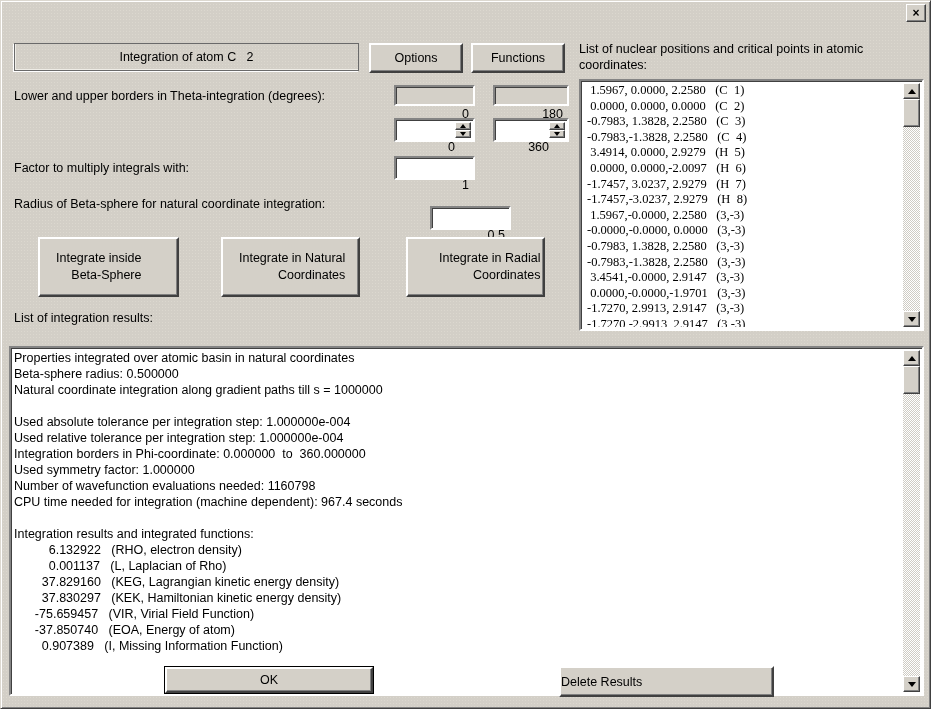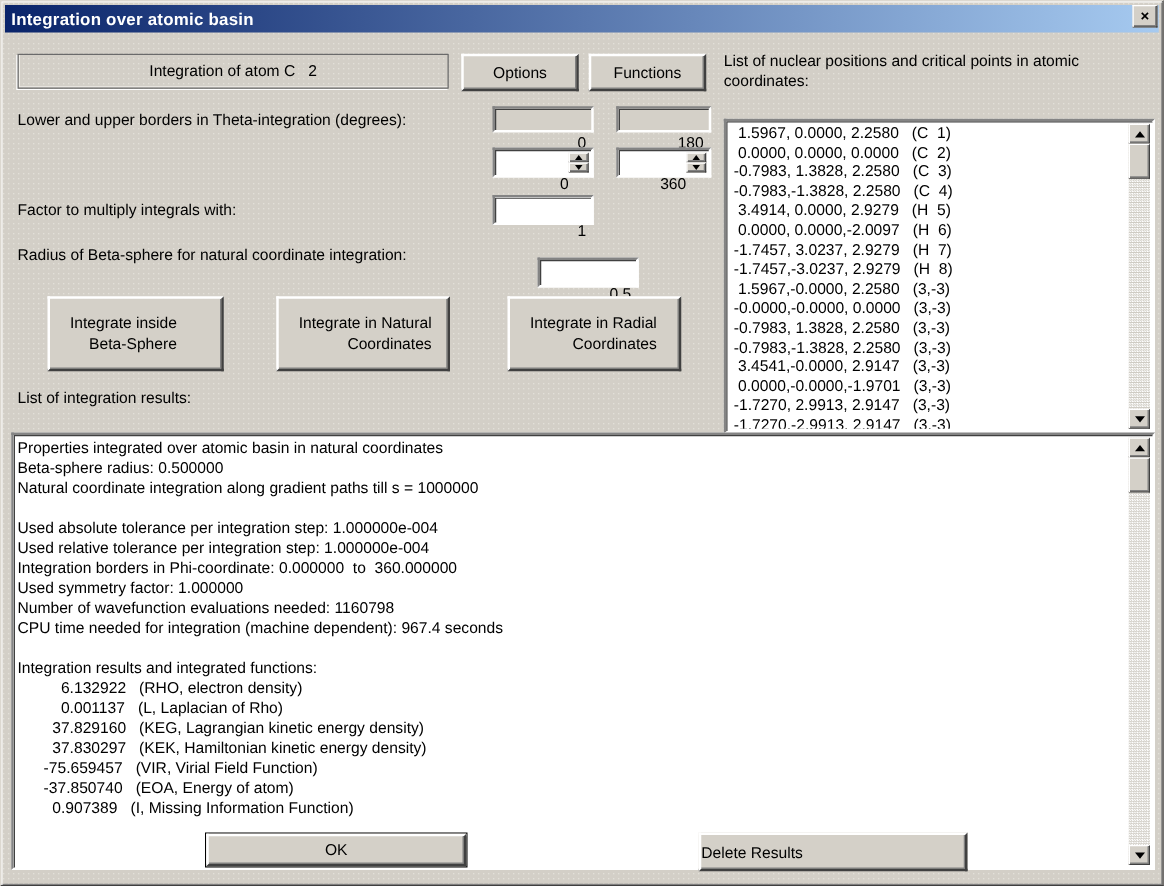--- a/index.html
+++ b/index.html
@@ -70,21 +70,21 @@
     flex:1;background:#d4d0c8;
     border:1px solid;border-color:#ffffff #404040 #404040 #ffffff;
     box-shadow: inset -1px -1px 0 #808080;
     display:flex;align-items:center;justify-content:center;
   }
   .tri-up{width:0;height:0;border-left:3px solid transparent;border-right:3px solid transparent;border-bottom:4px solid #000;}
   .tri-down{width:0;height:0;border-left:3px solid transparent;border-right:3px solid transparent;border-top:4px solid #000;}
   
   .action-btn{display:flex;align-items:center;text-align:right;padding-left:16px;box-sizing:border-box;white-space:pre-line;line-height:17px;}
   
-  .listbox{left:578px;top:94px;width:345px;height:252px;box-sizing:border-box;overflow:hidden;}
+  .listbox{left:578px;top:78px;width:345px;height:252px;box-sizing:border-box;overflow:hidden;font-family:Liberation Serif, serif;}
   .list-rows{position:absolute;left:2px;top:2px;right:19px;bottom:2px;overflow:hidden;white-space:pre;line-height:15.6px;padding-left:4px;}
   .results-box{left:8px;top:345px;width:915px;height:350px;box-sizing:border-box;overflow:hidden;}
   .results-rows{position:absolute;left:3px;top:2px;right:20px;bottom:2px;overflow:hidden;white-space:pre;line-height:16px;}
   
   .vscroll{
     position:absolute;top:2px;bottom:2px;right:2px;width:17px;
     background:conic-gradient(#ffffff 25%,#cfccc4 0 50%,#ffffff 0 75%,#cfccc4 0) 0 0/2px 2px;
   }
   .sb-btn{
     position:absolute;left:0;width:17px;height:16px;background:#d4d0c8;
@@ -105,23 +105,20 @@
   .ok-btn{left:163px;top:665px;width:210px;height:28px;border:1px solid #000;box-sizing:border-box;}
   .ok-inner{width:100%;height:100%;display:flex;align-items:center;justify-content:center;box-sizing:border-box;}
   .del-btn{left:558px;top:665px;width:211px;height:27px;display:flex;align-items:center;justify-content:flex-start;}
   .nuclear-label{left:578px;top:40px;width:350px;line-height:16px;}
 </style>
 </head>
 <body>
 
 <div class="screen">
 
-  <div class="abs titlebar">
-    <span class="title-text">Integration over atomic basin</span>
-  </div>
   <div class="close-btn">
     <span>×</span>
   </div>
 
   <div class="abs atom-box">
     <span>Integration of atom C   2</span>
   </div>
   <div class="abs raised push btn-options">
     <span>Options</span>
   </div>
@@ -178,21 +175,21 @@
 
   <div class="abs raised action-btn" style="left:37px;top:236px;width:141px;height:60px;">
     <span style="white-space:pre-line;">Integrate inside
 Beta-Sphere</span>
   </div>
   <div class="abs raised action-btn" style="left:220px;top:236px;width:139px;height:60px;">
     <span style="white-space:pre-line;">Integrate in Natural
 Coordinates</span>
   </div>
   <div class="abs raised action-btn" style="left:405px;top:236px;width:139px;height:60px;">
-    <span style="white-space:pre-line;">Integrate in Radial
+    <span style="white-space:pre-line;margin-left:15px;">Integrate in Radial
 Coordinates</span>
   </div>
 
   <div class="abs" style="left:13px;top:310px;">List of integration results:</div>
   <div class="abs sunken results-box">
     <div class="results-rows"><div>Properties integrated over atomic basin in natural coordinates</div><div>Beta-sphere radius: 0.500000</div><div>Natural coordinate integration along gradient paths till s = 1000000</div><div>&nbsp;</div><div>Used absolute tolerance per integration step: 1.000000e-004</div><div>Used relative tolerance per integration step: 1.000000e-004</div><div>Integration borders in Phi-coordinate: 0.000000  to  360.000000</div><div>Used symmetry factor: 1.000000</div><div>Number of wavefunction evaluations needed: 1160798</div><div>CPU time needed for integration (machine dependent): 967.4 seconds</div><div>&nbsp;</div><div>Integration results and integrated functions:</div><div>          6.132922   (RHO, electron density)</div><div>          0.001137   (L, Laplacian of Rho)</div><div>        37.829160   (KEG, Lagrangian kinetic energy density)</div><div>        37.830297   (KEK, Hamiltonian kinetic energy density)</div><div>      -75.659457   (VIR, Virial Field Function)</div><div>      -37.850740   (EOA, Energy of atom)</div><div>        0.907389   (I, Missing Information Function)</div></div>
     <div class="vscroll">
       <div class="sb-btn sb-up">
           <span class="sb-tri-up"></span>
         </div>

